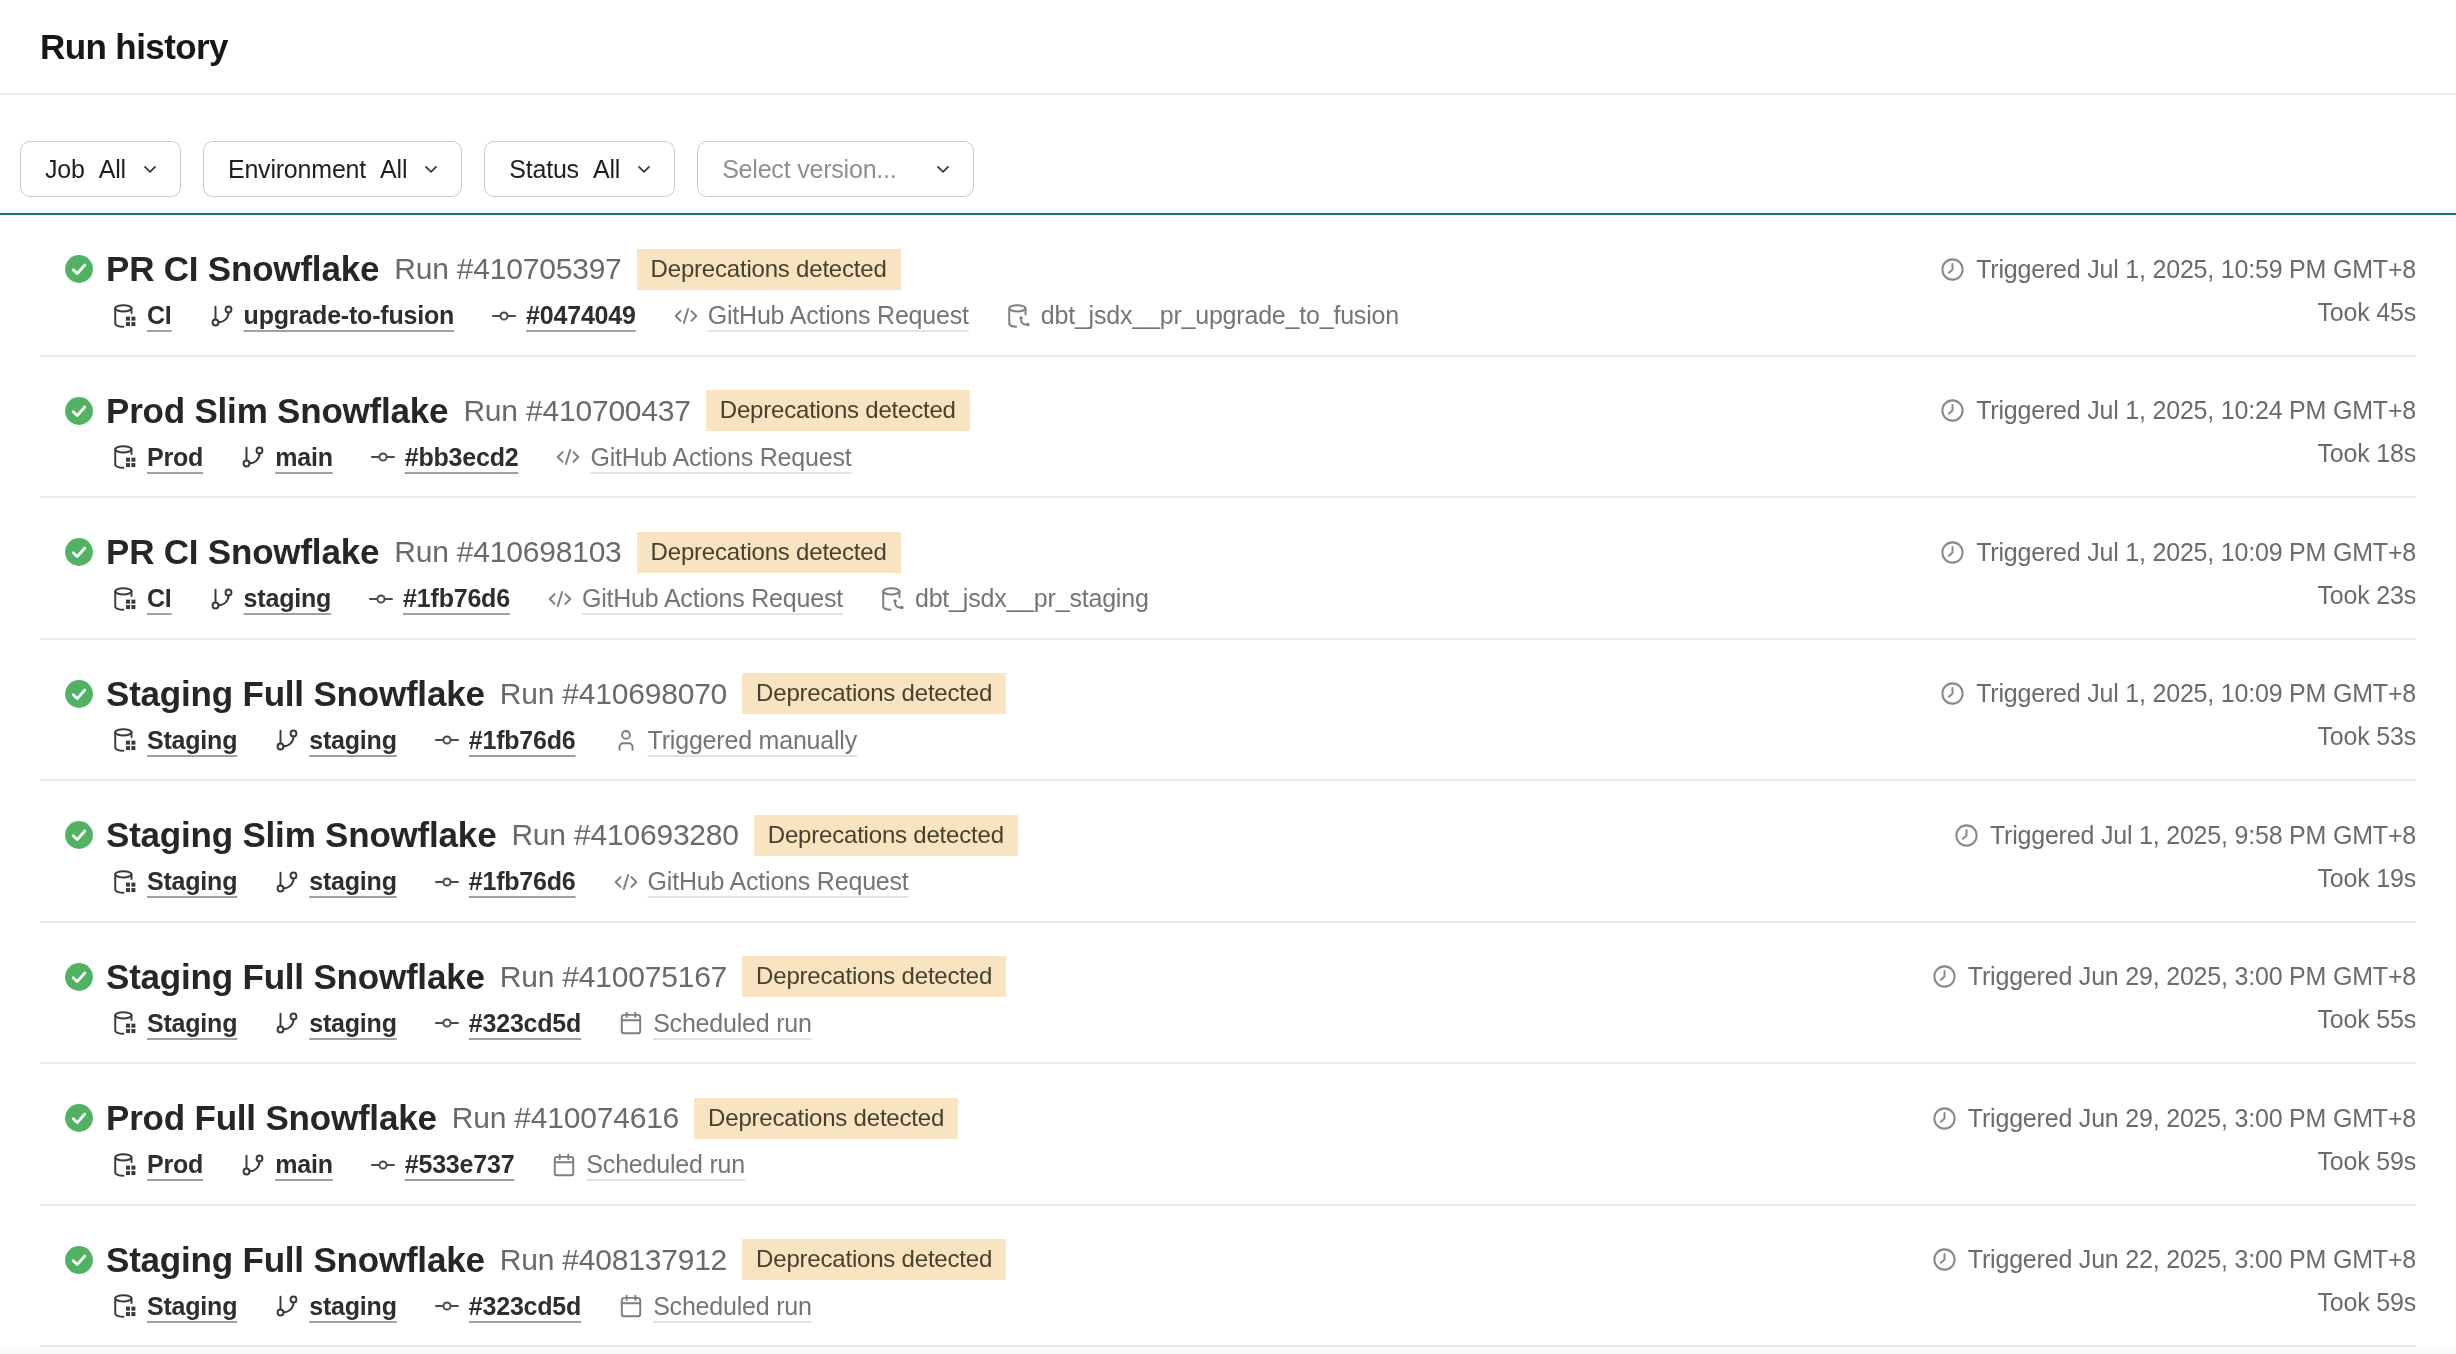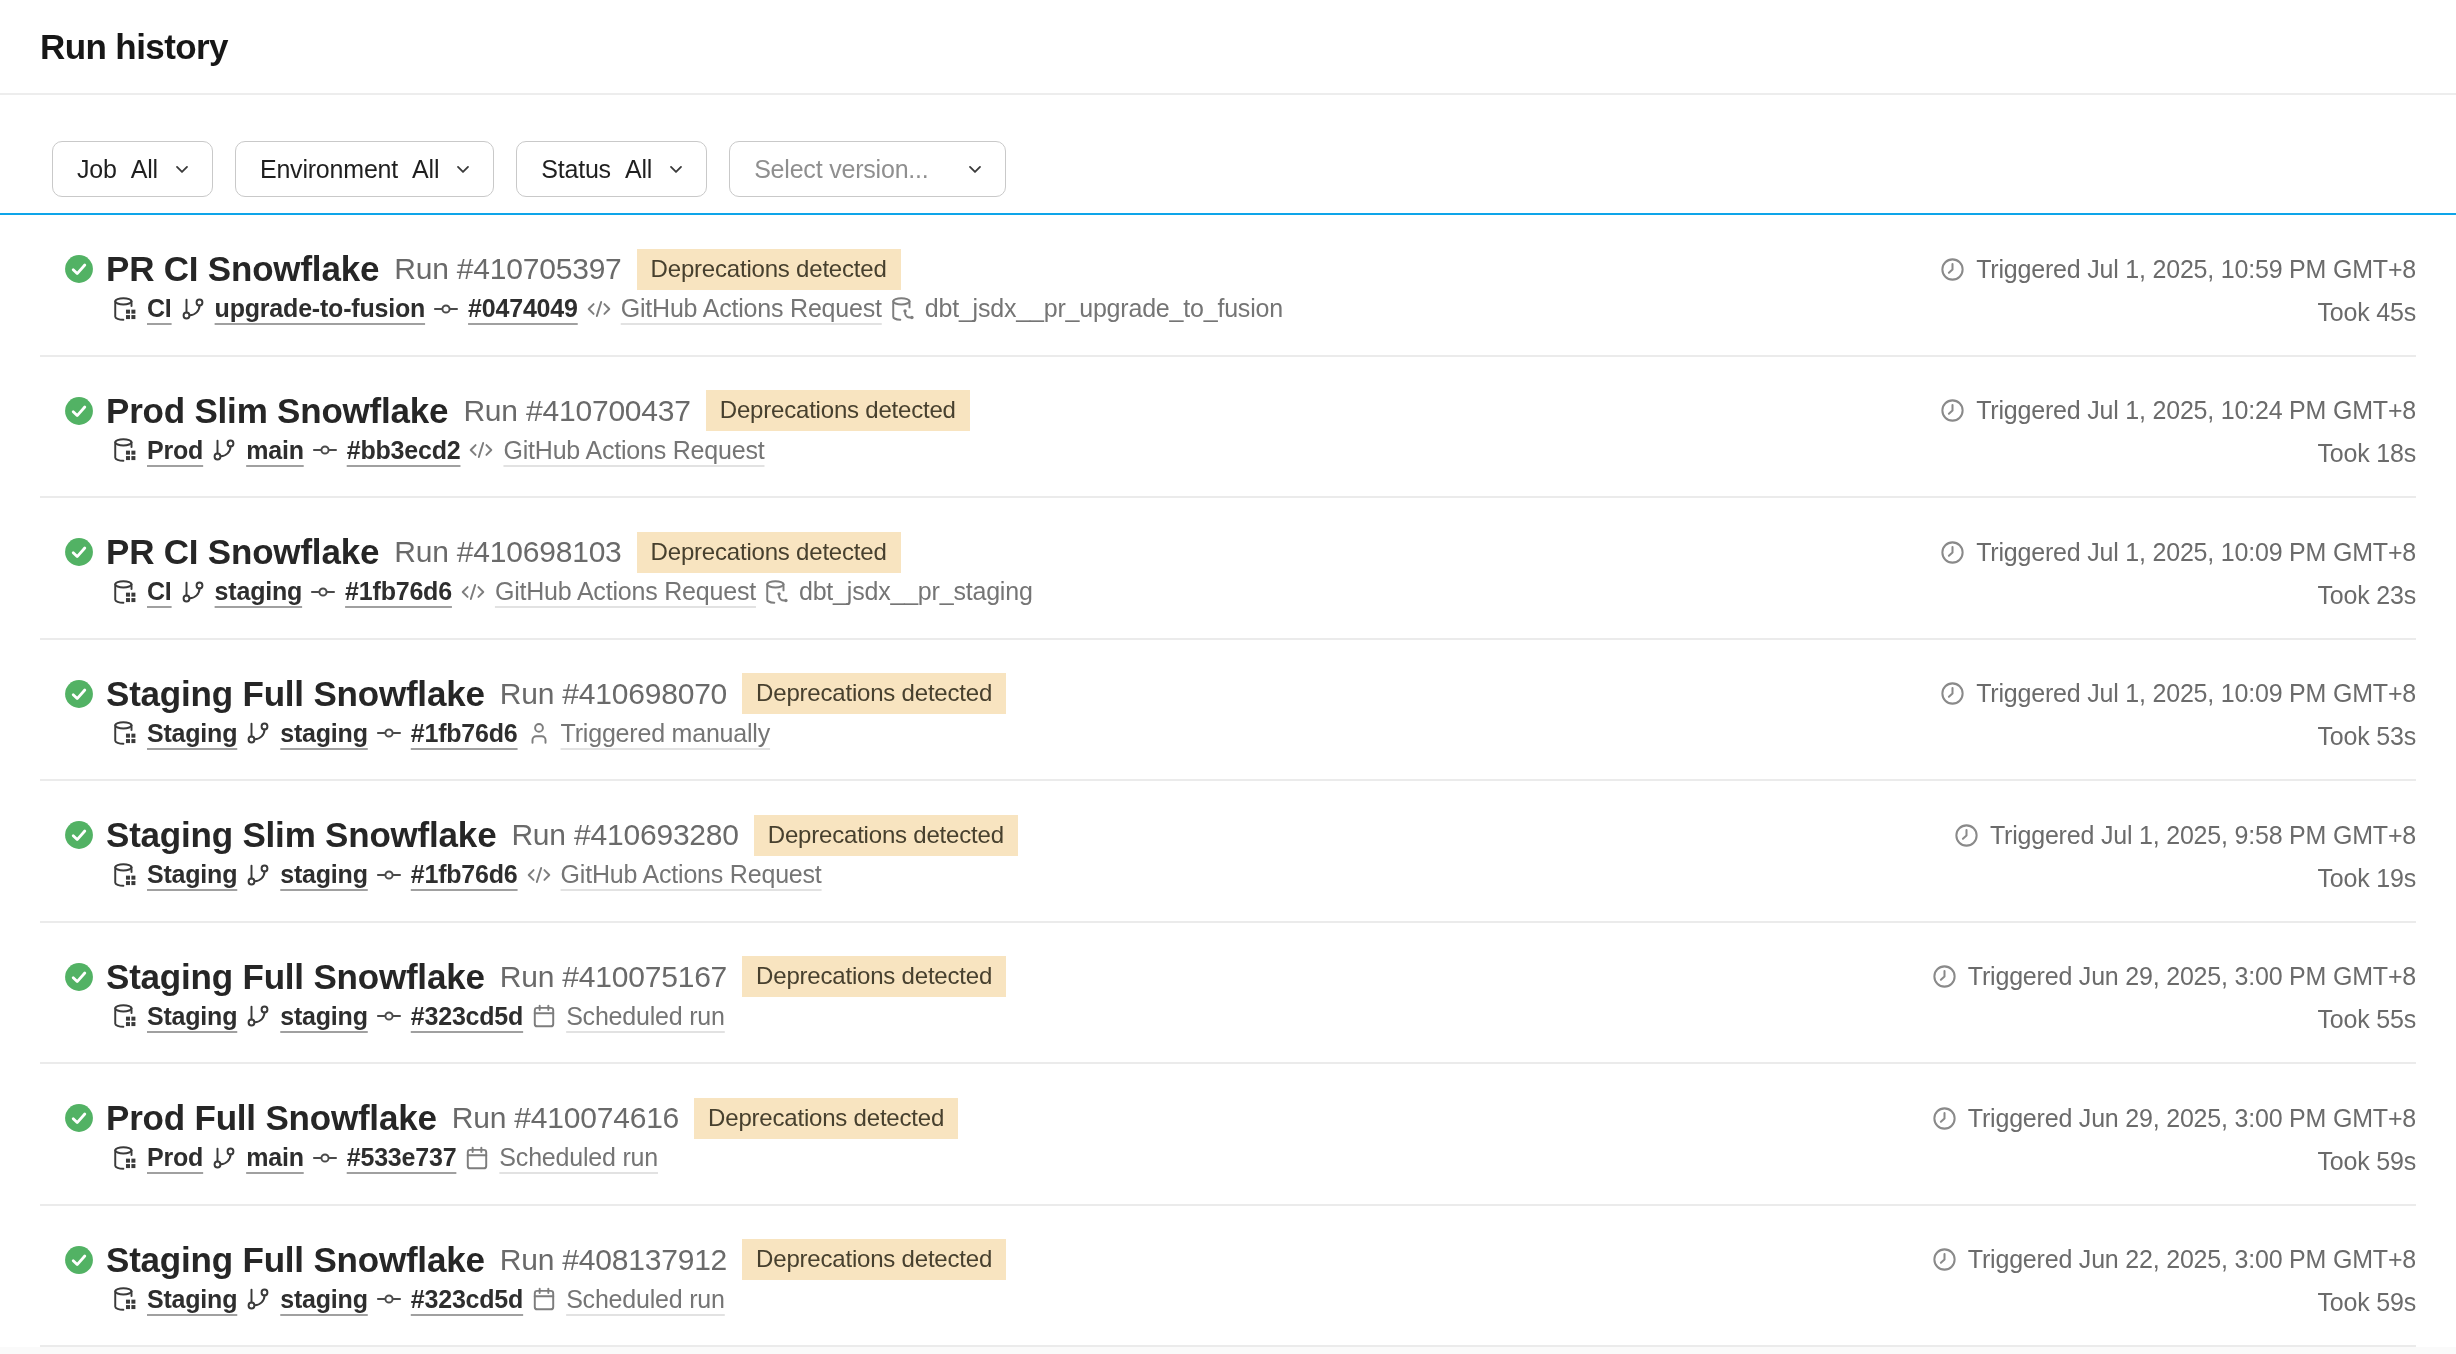--- a/index.html
+++ b/index.html
@@ -16,22 +16,22 @@
     height:95px;
     display:flex; align-items:center;
     padding:0 40px;
     border-bottom:2px solid #ededed;
   }
   .page-title { font-size:35px; font-weight:700; letter-spacing:-0.6px; color:#171717; }
 
   
   .filter-bar {
     height:120px;
-    padding:46px 52px 0;
-    border-bottom:2px solid #0ea5e9;
+    padding:46px 20px 0;
+    border-bottom:2px solid #0f766e;
     display:flex; gap:22px; align-items:flex-start;
   }
   .filter-btn {
     height:56px;
     background:#fff;
     border:1.5px solid #c9c9c9;
     border-radius:10px;
     padding:0 20px 0 24px;
     display:inline-flex; align-items:center; gap:14px;
     font-family:inherit; font-size:25px; color:#1f1f1f; letter-spacing:-0.2px;
@@ -59,21 +59,21 @@
   .run-name  { font-size:35px; font-weight:700; color:#262626; white-space:nowrap; }
   .run-number{ font-size:30px; color:#6a6a6a; white-space:nowrap; }
   .run-badge {
     font-size:24px; color:#47402e;
     background:#f8e4c0;
     padding:6px 14px 7px;
     border-radius:0;
     white-space:nowrap;
   }
 
-  .run-line2 { margin-top:6px; height:36px; display:flex; align-items:flex-start; gap:8px; margin-left:6px; font-size:25px; }
+  .run-line2 { margin-top:6px; height:36px; display:flex; align-items:flex-end; gap:37px; margin-left:6px; font-size:25px; }
   .meta { display:inline-flex; align-items:center; gap:9px; white-space:nowrap; }
   .meta .micon { display:inline-flex; }
   .meta .micon svg { width:26px; height:26px; display:block; }
   .icon-dark { color:#3a3a3a; }
   .icon-mid  { color:#4a4a4a; }
   .icon-soft { color:#7d7d7d; }
   .meta-link {
     font-weight:700; color:#2e2e2e;
     text-decoration:underline;
     text-decoration-color:#a0a0a0;

